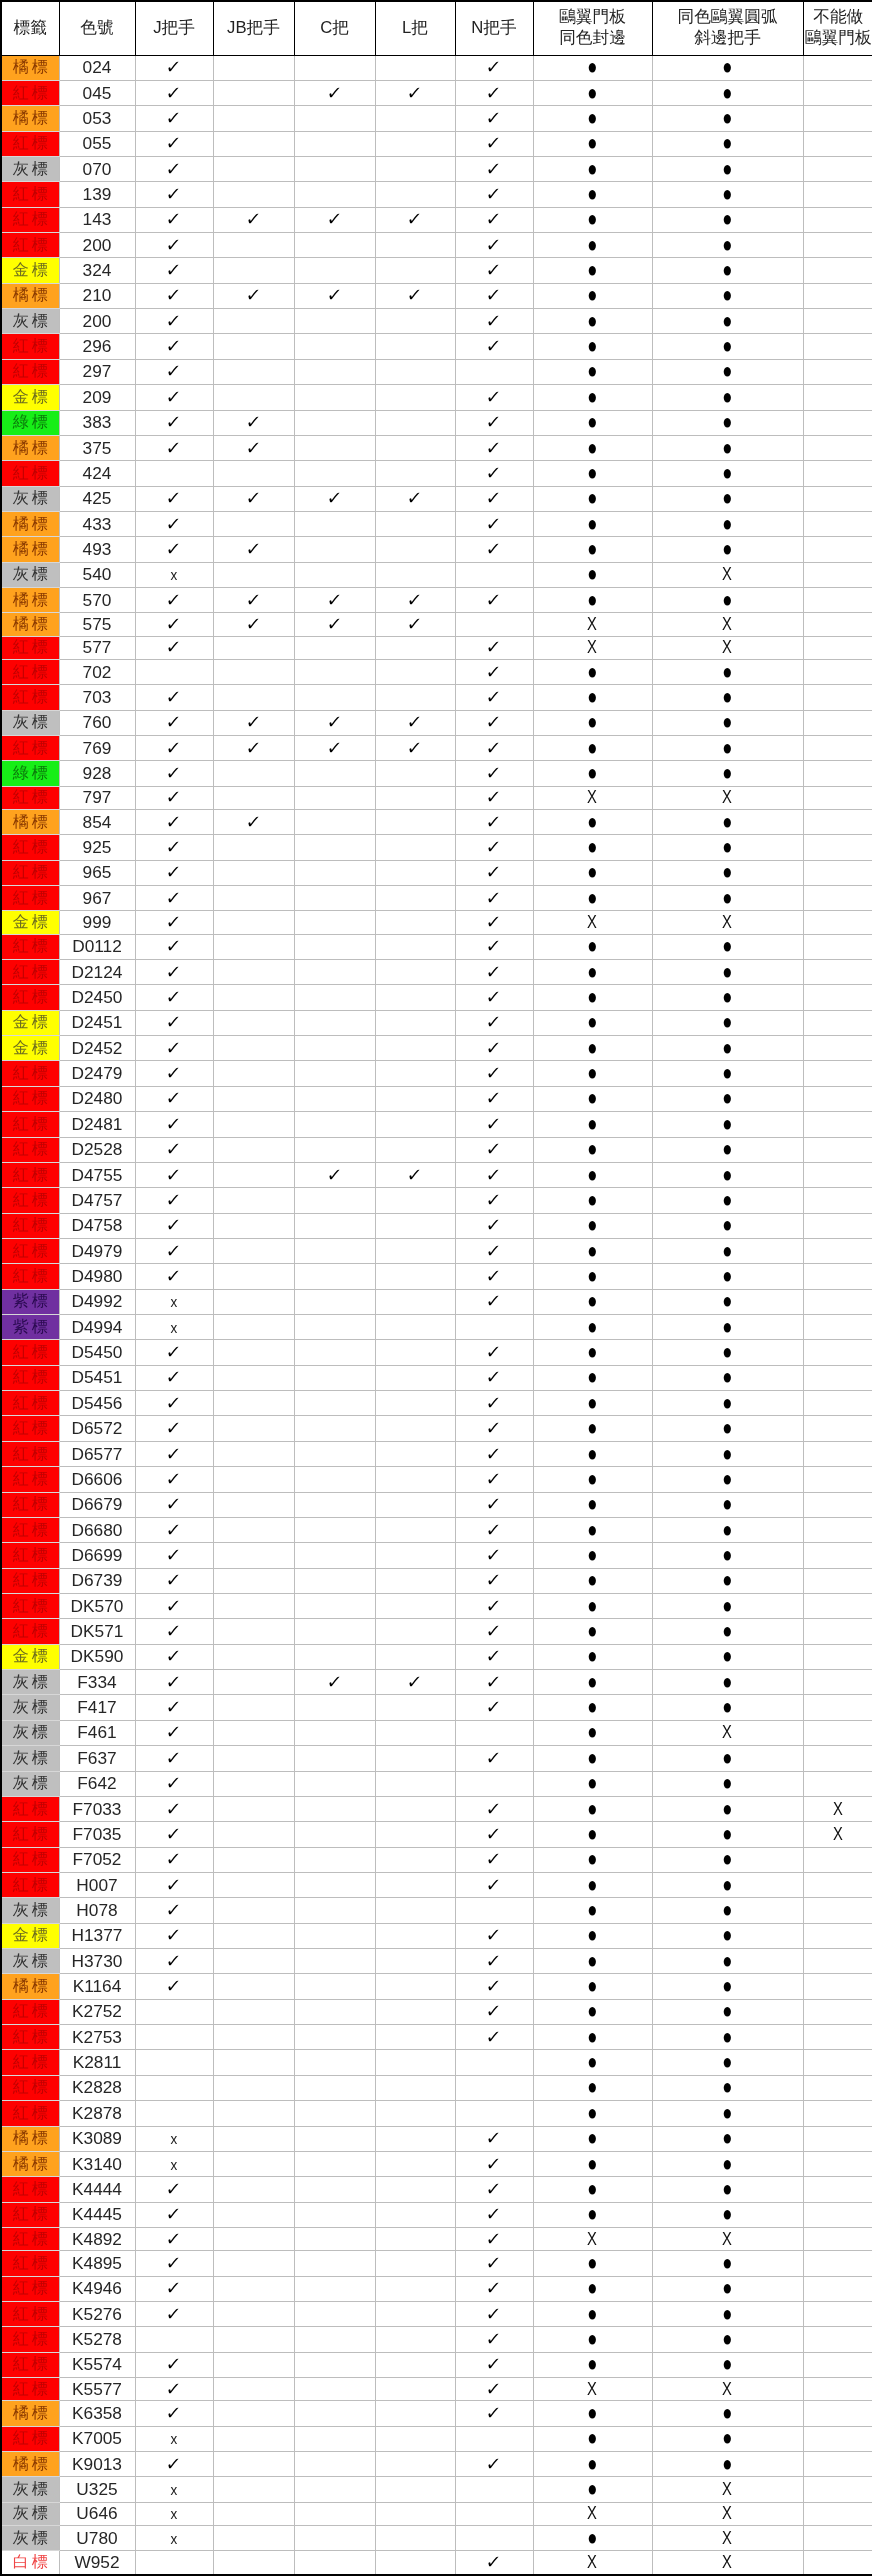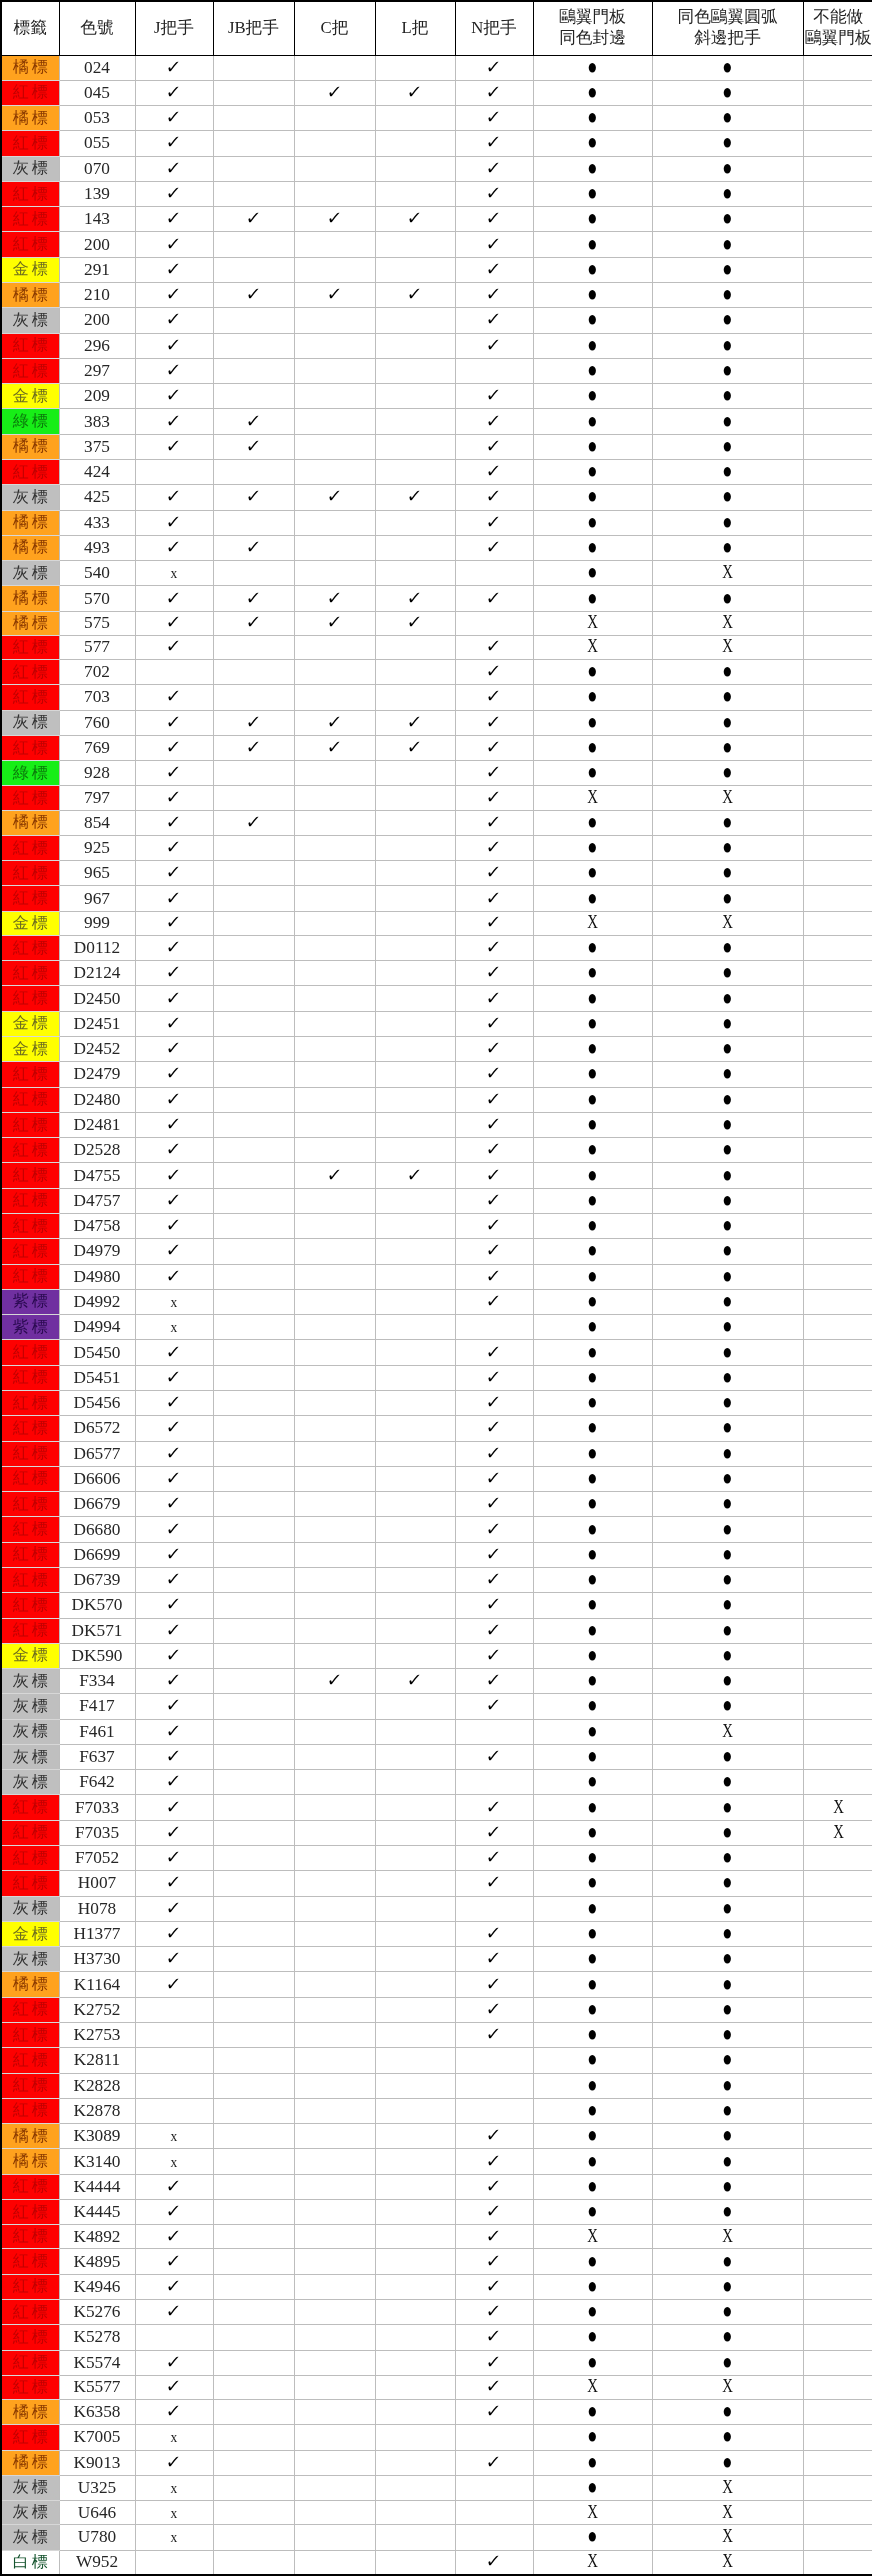--- a/index.html
+++ b/index.html
@@ -2,21 +2,21 @@
 <html lang="zh-Hant" style="font-size:9.2px"><head>
 <meta charset="utf-8">
 <style>
   html,body{margin:0;padding:0;background:#fff;}
   body{
     width:873px;height:2576px;
     font-family:"Liberation Sans","DejaVu Sans",sans-serif;
     color:#1a1a1a;
     -webkit-font-smoothing:antialiased;
   }
-  .sheet{width:701px;height:2576px;box-sizing:border-box;font-family:Liberation Serif, serif;}
+  .sheet{width:701px;height:2576px;box-sizing:border-box;}
   table.grid{
     width:873px;height:2576px;
     border-collapse:collapse;table-layout:fixed;
     border:2.3px solid #000;
     background:#fff;
   }
   
   col.c0{width:58px}col.c1{width:76px}col.c2{width:78px}col.c3{width:81px}
   col.c4{width:81px}col.c5{width:80px}col.c6{width:78px}col.c7{width:119px}
   col.c8{width:151px}col.c9{width:71px}
@@ -172,21 +172,21 @@
           <td></td>
           <td></td>
           <td></td>
           <td><span class="mk mk-v">✓</span></td>
           <td><span class="mk mk-o">●</span></td>
           <td><span class="mk mk-o">●</span></td>
           <td></td>
         </tr>
         <tr>
           <td class="label-cell" style="background: rgb(255, 255, 0); color: rgb(110, 110, 30);">金標</td>
-          <td class="code-cell">291</td>
+          <td class="code-cell">324</td>
           <td><span class="mk mk-v">✓</span></td>
           <td></td>
           <td></td>
           <td></td>
           <td><span class="mk mk-v">✓</span></td>
           <td><span class="mk mk-o">●</span></td>
           <td><span class="mk mk-o">●</span></td>
           <td></td>
         </tr>
         <tr>
@@ -1263,21 +1263,21 @@
           <td><span class="mk mk-x">x</span></td>
           <td></td>
           <td></td>
           <td></td>
           <td></td>
           <td><span class="mk mk-o">●</span></td>
           <td><span class="mk mk-X">X</span></td>
           <td></td>
         </tr>
         <tr>
-          <td class="label-cell" style="background: rgb(255, 255, 255); color: #14532d;">白標</td>
+          <td class="label-cell" style="background: rgb(255, 255, 255); color: #ef4444;">白標</td>
           <td class="code-cell">W952</td>
           <td></td>
           <td></td>
           <td></td>
           <td></td>
           <td><span class="mk mk-v">✓</span></td>
           <td><span class="mk mk-X">X</span></td>
           <td><span class="mk mk-X">X</span></td>
           <td></td>
         </tr>

